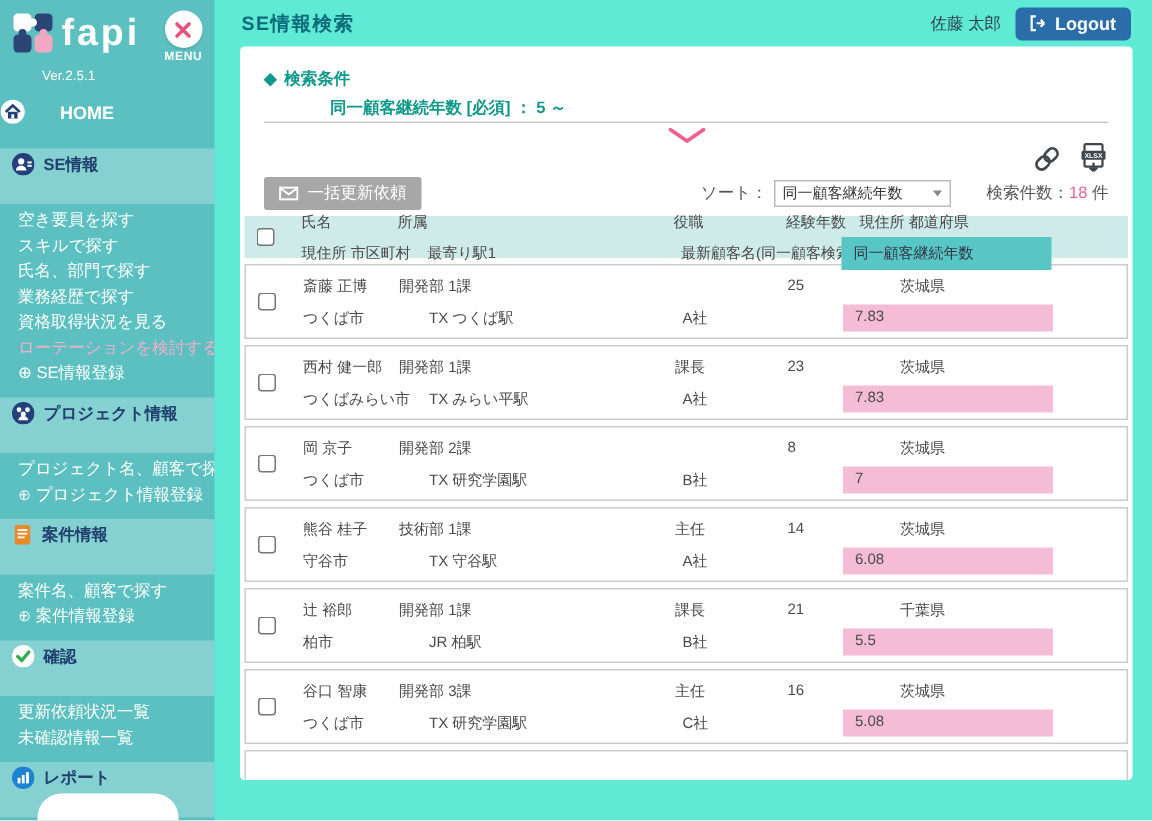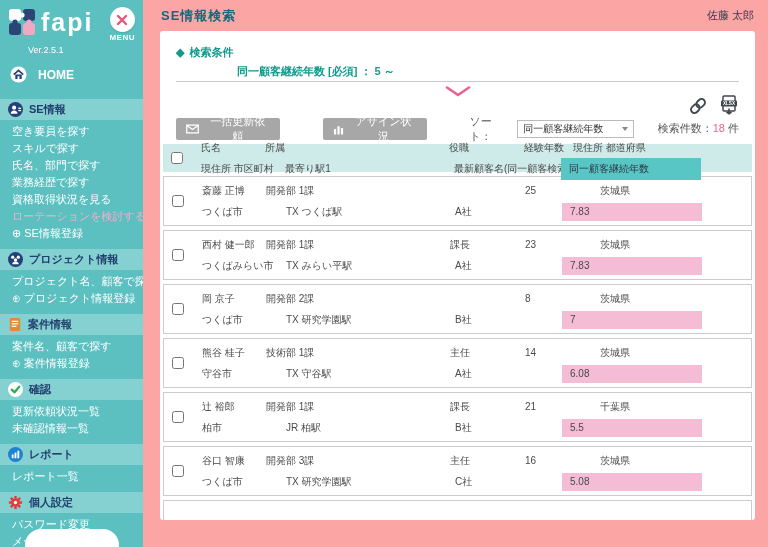--- a/index.html
+++ b/index.html
@@ -1,49 +1,49 @@
 <!DOCTYPE html>
 <html><head>
 <meta charset="utf-8">
 <style>
   * { box-sizing: border-box; }
   html,body { margin:0; padding:0; }
   body { width:768px; height:547px; font-family:"Liberation Sans", sans-serif; }
-  .app { position:relative; width:768px; height:547px; background:#fca5a5; overflow:hidden; display:flex; }
+  .app { position:relative; width:768px; height:547px; background:#5eead4; overflow:hidden; display:flex; }
 
   
   .sidebar { width:143px; flex:none; height:100%; background:#5cc0c1; position:relative; overflow:hidden; }
   .logo-row { display:flex; align-items:flex-start; padding:7px 8px 0 8px; }
   .logo { display:flex; align-items:center; gap:5px; }
   .logo-text { font-size:25px; font-weight:bold; color:#fff; letter-spacing:2px; line-height:30px; }
   .menu-btn { margin-left:auto; text-align:center; cursor:pointer; }
   .menu-circle { width:25px; height:25px; background:#fff; border-radius:50%; display:flex; align-items:center; justify-content:center; margin:0 auto; box-shadow:0 1px 2px rgba(0,0,0,.15); }
   .menu-label { font-size:8px; color:#fff; font-weight:bold; margin-top:1px; letter-spacing:.5px; }
-  .version { font-size:9px; color:#fff; padding:3px 0 0 28px; }
-  .home-item { display:flex; align-items:center; gap:11px; padding:11px 0 9px 10px; font-weight:bold; font-size:12px; color:#fff; cursor:pointer; }
-  .side-section { background:rgba(255,255,255,.25); display:flex; align-items:center; gap:6px; padding:3px 4px 3px 8px; margin-top:7px; cursor:pointer; }
+  .version { font-size:9px; color:#fff; padding:3px 0 0 12px;margin-left:16px; }
+  .home-item { display:flex; align-items:center; gap:23px; padding:11px 0 9px 0; font-weight:bold; font-size:12px; color:#fff; cursor:pointer; }
+  .side-section { background:rgba(255,255,255,.25); display:flex; align-items:center; gap:6px; padding:3px 4px 19px 8px; margin-top:7px; cursor:pointer; }
   .side-section .slabel { color:#21406e; font-weight:bold; font-size:11px; white-space:nowrap; }
   .side-items { padding-top:3px; }
   .side-item { color:#fff; font-size:11px; padding:1px 0 1px 12px; line-height:15px; white-space:nowrap; cursor:pointer; }
   .side-item.active { color:#f6aecb; }
   .side-item .plus { font-size:11px; }
   .sicon { display:flex; align-items:center; }
   .bottom-pill { position:absolute; bottom:-14px; left:50%; transform:translateX(-50%); width:94px; height:32px; background:#fff; border-radius:16px; cursor:pointer; }
 
   
   .main { flex:1; height:100%; display:flex; flex-direction:column; }
   .topbar { height:31px; flex:none; display:flex; align-items:center; padding:0 14px 0 18px; }
   .page-title { font-size:13px; font-weight:bold; color:#0e6b7a; letter-spacing:1px; }
   .topbar-right { margin-left:auto; display:flex; align-items:center; gap:10px; }
   .user-name { font-size:11px; color:#2f3e50; }
   .logout-btn { background:#2b6da8; color:#fff; border-radius:4px; height:22px; padding:0 10px 0 8px; font-size:12px; font-weight:bold; display:flex; align-items:center; gap:5px; border:none; cursor:pointer; font-family:inherit; }
 
   .panel { margin:0 13px 0 17px; background:#fff; height:489px; border-radius:3px; padding:14px 16px 0 16px; overflow:hidden; }
   .cond-title { color:#11998b; font-size:11px; font-weight:bold; display:flex; gap:5px; align-items:center; height:14px; }
-  .cond-line { color:#11998b; font-size:11px; font-weight:bold; margin:5px 0 3px 19px; height:14px;padding-left:42px; }
+  .cond-line { color:#11998b; font-size:11px; font-weight:bold; margin:5px 0 3px 2px; height:14px;padding-left:42px; }
   .divider { border:0; border-top:1px solid #c9c9c9; margin:2px 0 0 0; }
   .chevron-row { text-align:center; height:12px; margin-top:1px; cursor:pointer; }
   .icons-row { display:flex; justify-content:flex-end; align-items:center; gap:11px; height:21px; }
   .icon-btn { cursor:pointer; display:flex; align-items:center; }
 
   .toolbar { display:flex; align-items:center; margin-top:1px; height:23px;gap:40px; }
   .gbtn { background:#a7a7a7; color:#fff; font-size:11px; height:22px; display:flex; align-items:center; gap:6px; padding:0 10px; border:none; border-radius:2px; margin-right:3px; cursor:pointer; font-family:inherit; }
   .sortwrap { margin-left:auto; display:flex; align-items:center; gap:4px; font-size:11px; color:#555; }
   .select-box { width:118px; height:18px; border:1px solid #bbb; background:#fff; font-size:10px; color:#333; display:flex; align-items:center; padding:0 5px; cursor:pointer; }
   .select-box .caret { margin-left:auto; width:0; height:0; border-left:3.5px solid transparent; border-right:3.5px solid transparent; border-top:4px solid #888; }
@@ -209,20 +209,29 @@
       </nav>
     <div class="bottom-pill"></div>
   </aside>
 
   <div class="main">
 
     <div class="topbar">
       <span class="page-title">SE情報検索</span>
       <div class="topbar-right">
         <span class="user-name">佐藤 太郎</span>
+        <button class="logout-btn">
+          <span class="sicon">
+            <svg width="13" height="13" viewBox="0 0 14 14">
+                <path d="M6 2 H3 V12 H6" stroke="#fff" stroke-width="1.6" fill="none"></path>
+                <path d="M6.5 7 H12 M12 7 L9.5 4.5 M12 7 L9.5 9.5" stroke="#fff" stroke-width="1.6" fill="none"></path>
+              </svg>
+          </span>
+          <span>Logout</span>
+        </button>
       </div>
     </div>
 
     <section class="panel">
 
       <div class="cond-title">
         <span>◆</span>
         <span>検索条件</span>
       </div>
       <div class="cond-line">同一顧客継続年数 [必須] ： 5 ～</div>
@@ -256,30 +265,20 @@
 
       <div class="toolbar">
         <button class="gbtn">
           <span class="sicon">
             <svg width="13" height="10" viewBox="0 0 14 10">
                 <rect x="0.8" y="0.8" width="12.4" height="8.4" fill="none" stroke="#fff" stroke-width="1.4"></rect>
                 <path d="M1 1.2 L7 5.6 L13 1.2" stroke="#fff" stroke-width="1.4" fill="none"></path>
               </svg>
           </span>
           <span>一括更新依頼</span>
-        </button>
-        <button class="gbtn">
-          <span class="sicon">
-            <svg width="11" height="12" viewBox="0 0 12 12">
-                <rect x="1" y="6" width="2.4" height="6" fill="#fff"></rect>
-                <rect x="4.8" y="3" width="2.4" height="9" fill="#fff"></rect>
-                <rect x="8.6" y="5" width="2.4" height="7" fill="#fff"></rect>
-              </svg>
-          </span>
-          <span>アサイン状況</span>
         </button>
         <div class="sortwrap">
           <span>ソート：</span>
           <div class="select-box">
             <span>同一顧客継続年数</span>
             <span class="caret"></span>
           </div>
           <span class="count"><span>検索件数：</span><span class="pink-num">18</span> <span>件</span></span>
         </div>
       </div>

